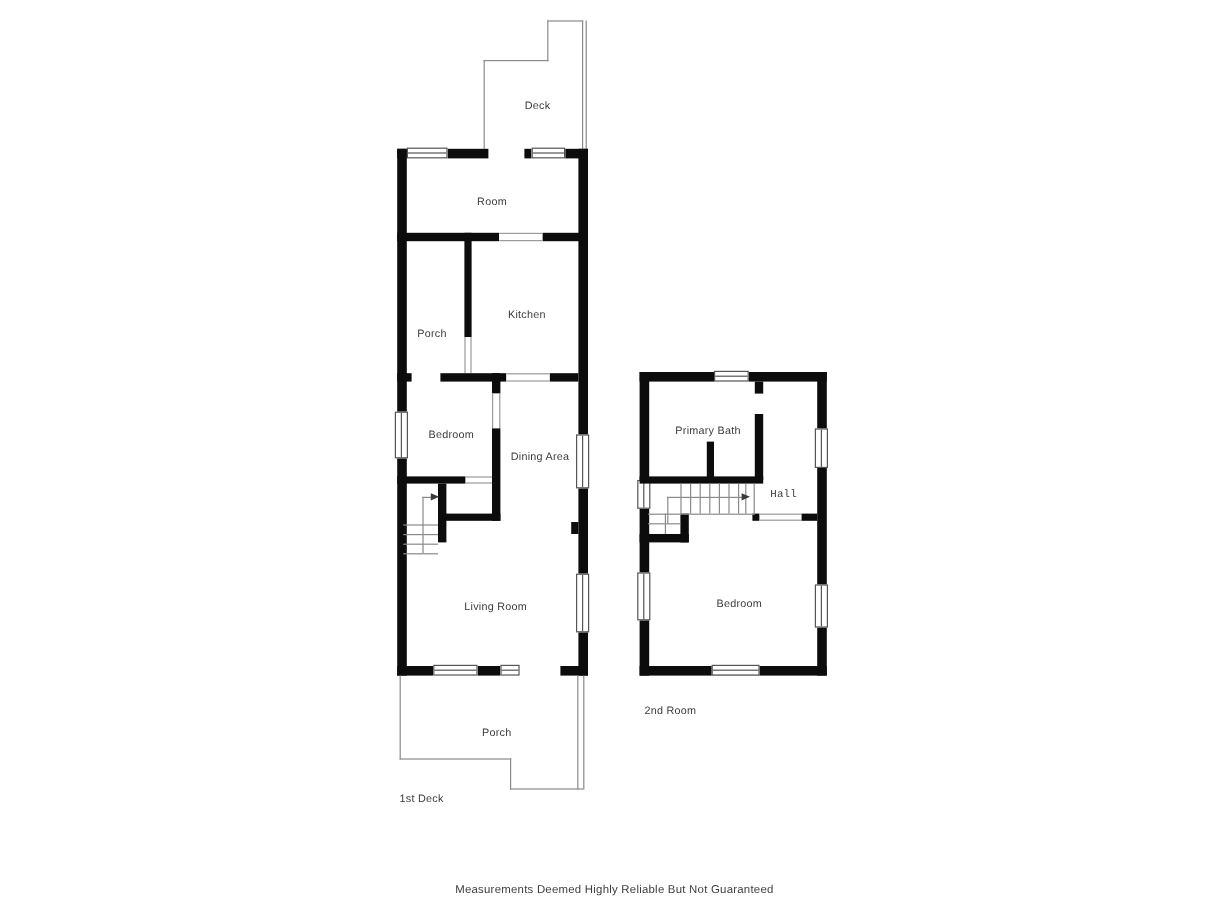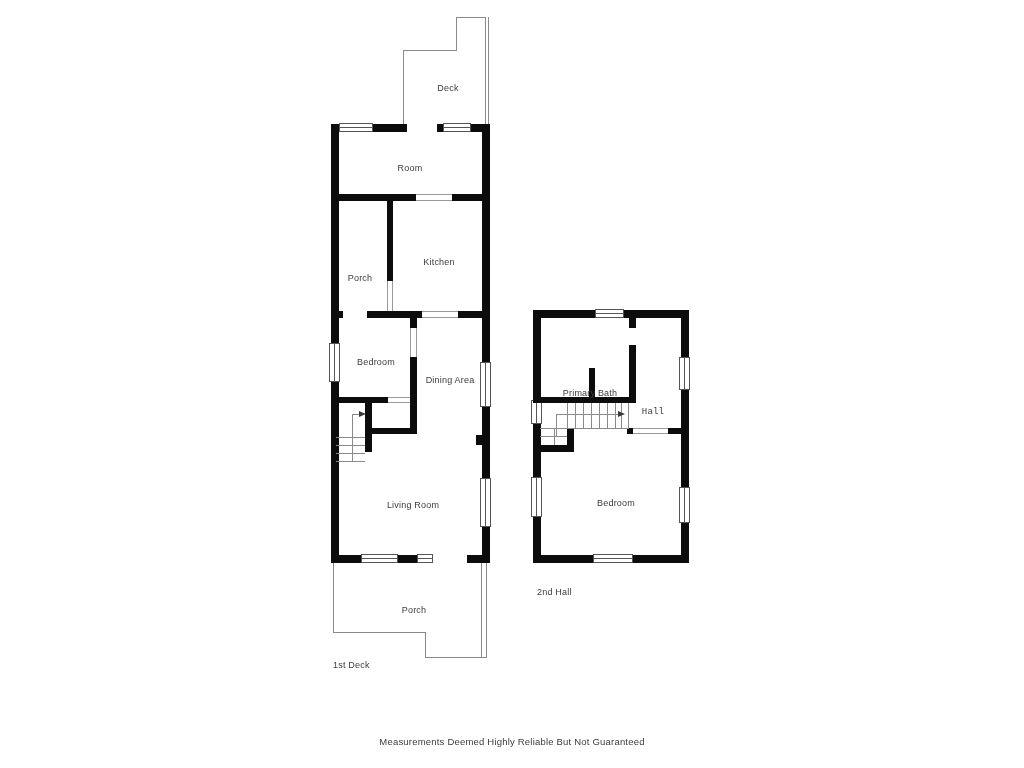--- a/index.html
+++ b/index.html
@@ -144,21 +144,21 @@
     <div class="tl" style="left:615px;top:403px;width:1px;height:25px;"></div>
     <div class="tl" style="left:621px;top:403px;width:1px;height:25px;"></div>
     <div class="tl" style="left:628px;top:403px;width:1px;height:25px;"></div>
     <div class="tl" style="left:540px;top:428px;width:89px;height:1px;"></div>
     <div class="tl" style="left:554px;top:428px;width:1px;height:17px;"></div>
     <div class="tl" style="left:540px;top:436px;width:27px;height:1px;"></div>
     <div class="tl" style="left:556px;top:414px;width:1px;height:22px;"></div>
     <div class="tl" style="left:556px;top:414px;width:63px;height:1px;"></div>
     <div class="arrow-r" style="left:618px;top:411px;"></div>
 
-    <div class="lbl" style="left:590px;top:359px;margin-top:34px;">Primary Bath</div>
+    <div class="lbl" style="left:590px;top:359px;">Primary Bath</div>
     <div class="lbl" style="left:653px;top:412px;font-family:Liberation Mono, monospace;">Hall</div>
     <div class="lbl" style="left:616px;top:503px;">Bedroom</div>
-    <div class="lbl-left" style="left:537px;top:587px;">2nd Hall</div>
+    <div class="lbl-left" style="left:537px;top:587px;">2nd Room</div>
   </div>
 
   <div class="disclaimer" style="left:512px;top:736px;">Measurements Deemed Highly Reliable But Not Guaranteed</div>
 
 </div>
 
 </body></html>

